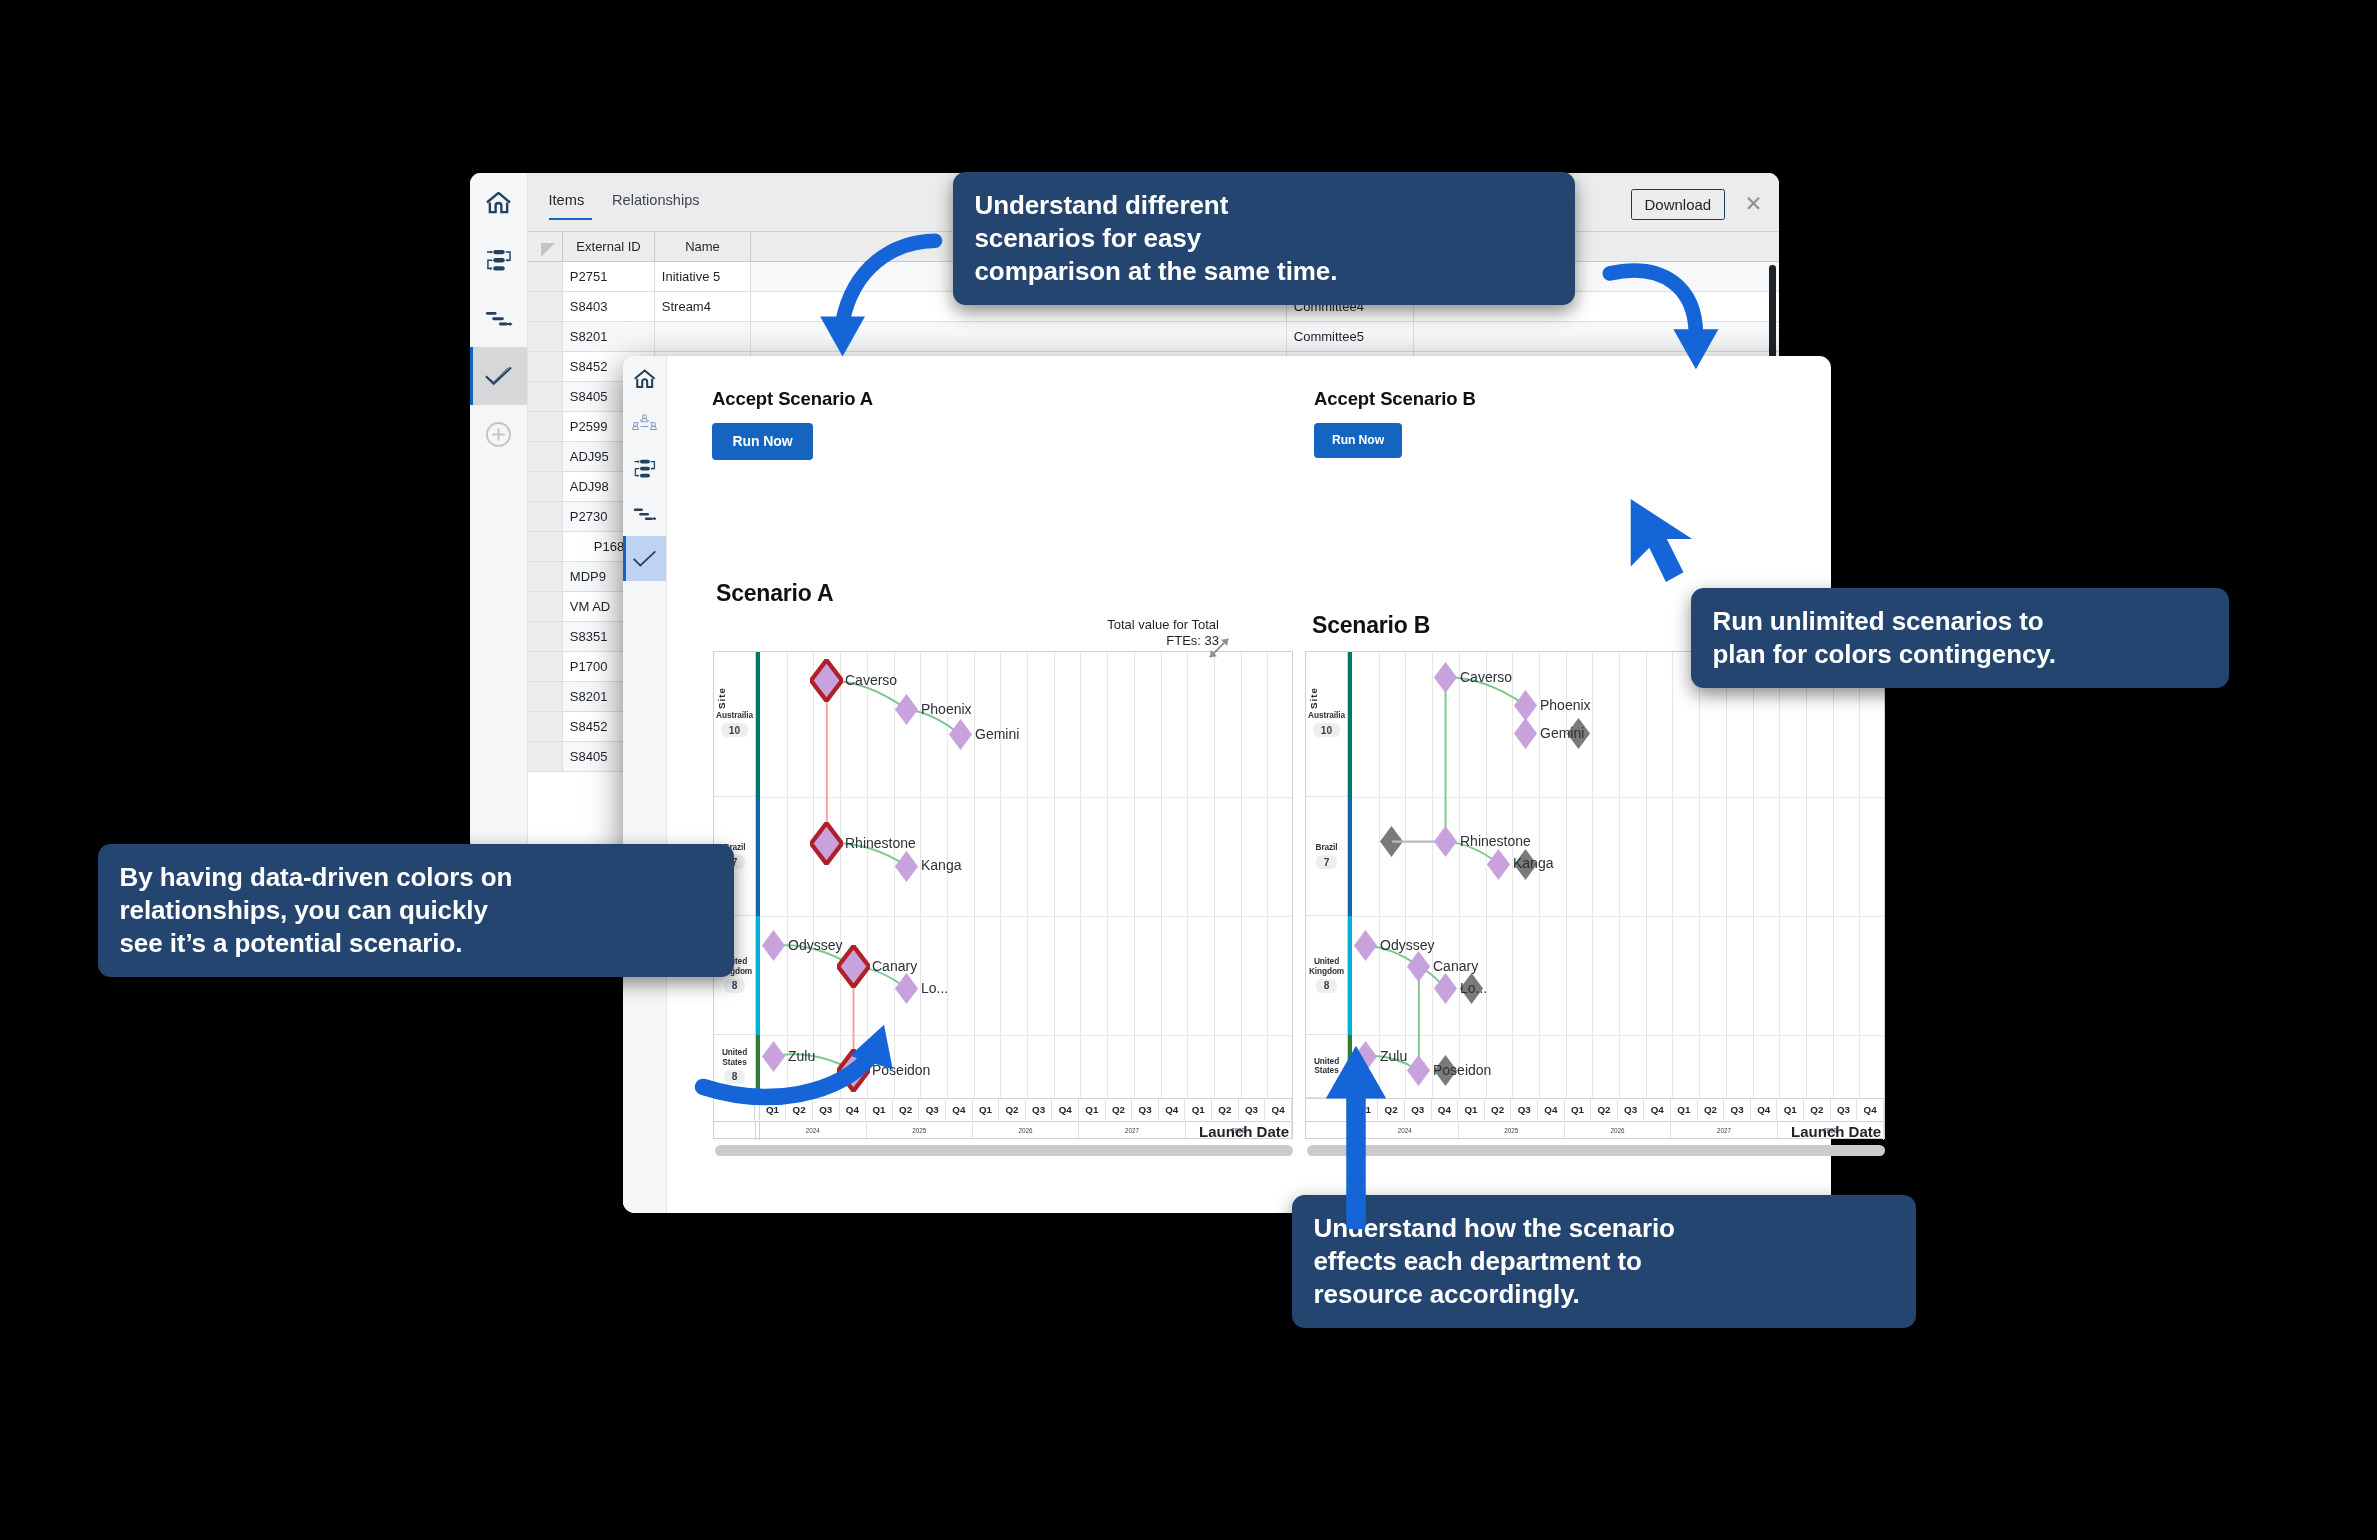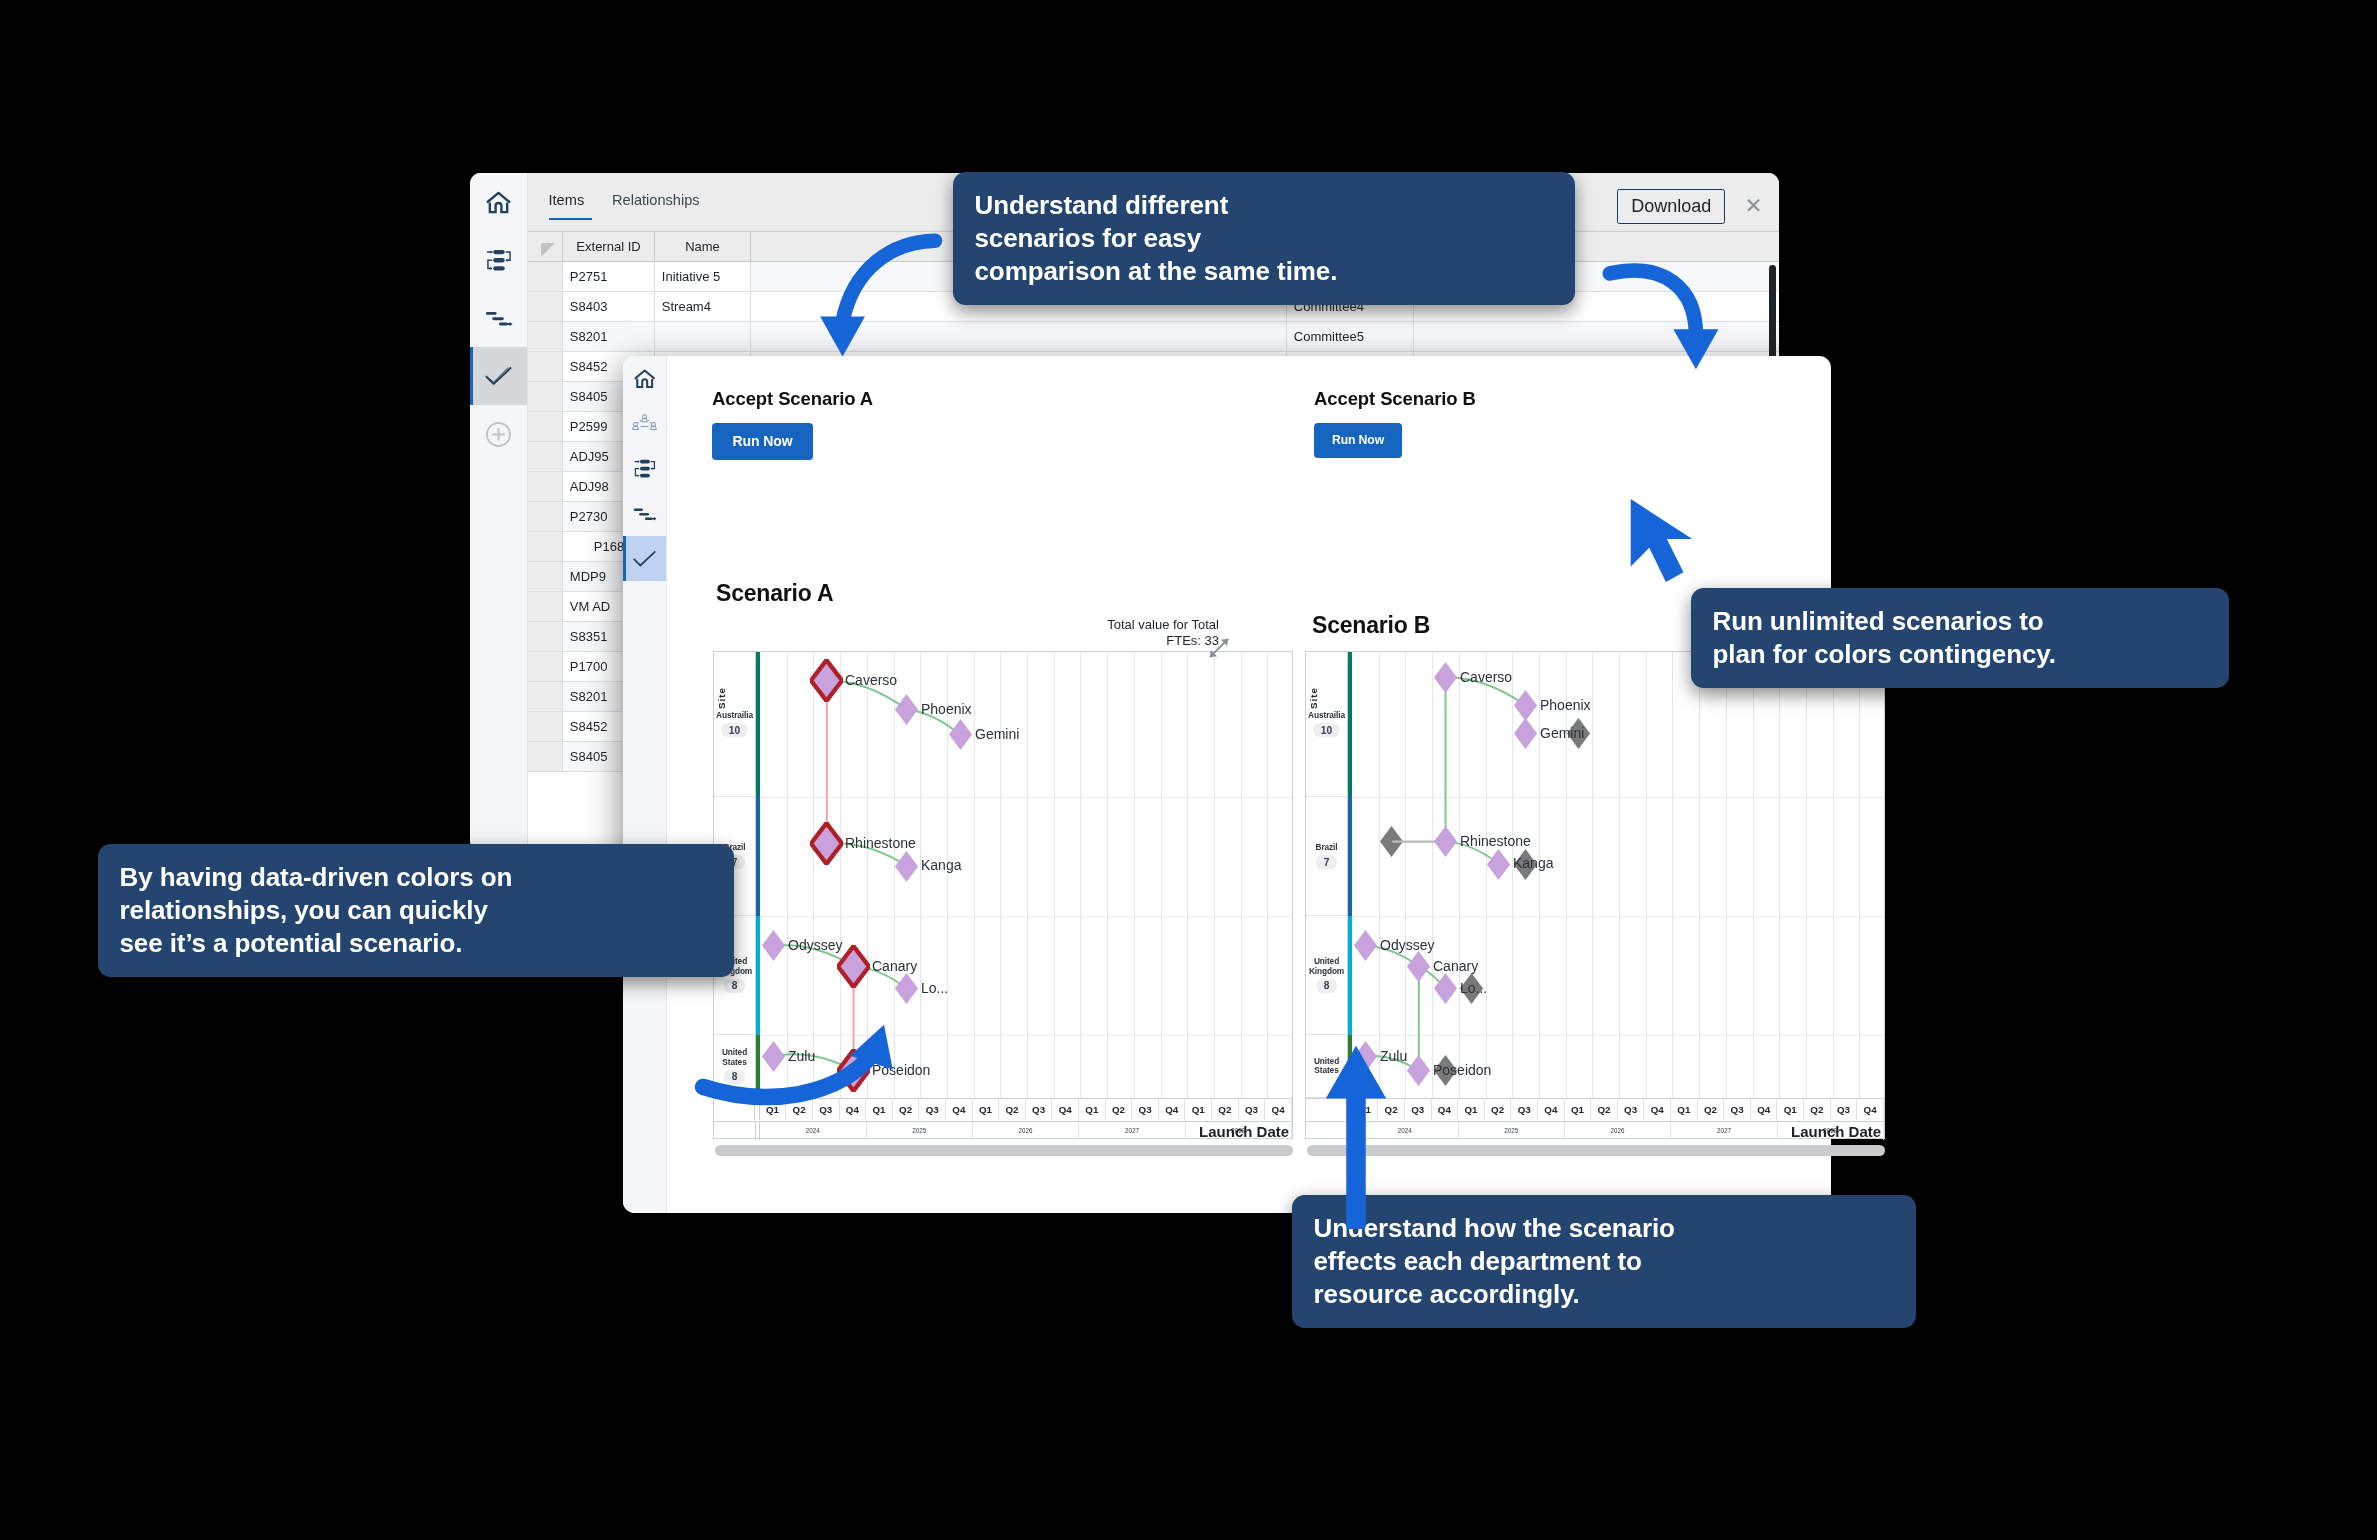--- a/index.html
+++ b/index.html
@@ -33,21 +33,21 @@
     border-bottom:14.6px solid transparent; margin-left:5.9px; margin-top:6.8px; }
   .grid-row { display:flex; height:30px; border-bottom:0.5px solid #dcdfe2; }
   .grid-row:nth-child(odd) { background:#f7f8f9; }
   .cell { border-right:0.5px solid #dcdfe2; display:flex; align-items:center;
     padding-left:6.8px; font-size:13px; color:#1d2229; overflow:hidden;
     white-space:nowrap; }
   .cell.sel { background:#fff; }
   .cell.gut { background:#ececec; }
   #bg-actions { position:absolute; right:16.6px; top:15.6px; display:flex; align-items:center; gap:19.5px; }
   #dl-btn { border:1px solid #17395f; background:transparent; border-radius:2.4px;
-    padding:6.3px 12.7px; font-size:18px; color:#1d2229; font-family:inherit; }
+    padding:6.3px 12.7px; font-size:15px; color:#1d2229; font-family:inherit; }
   #close-x { font-size:21.5px; color:#8b9099; line-height:1; }
   #bg-vscroll { position:absolute; right:2.9px; top:92px; bottom:5.9px; width:6.8px;
     background:#e9eaec; border-radius:3.4px; }
   #bg-vscroll i { position:absolute; left:0; top:0; width:6.8px; height:72%;
     background:#1f2328; border-radius:3.4px; display:block; }
 
   
   #fg-panel { position:absolute; left:623px; top:356px; width:1208px; height:857px;
     background:#fff; border-radius:11.7px; box-shadow:0 10.7px 34px rgba(0,0,0,.5); overflow:hidden; }
   #fg-rail { position:absolute; left:0; top:0; width:44px; height:100%;

